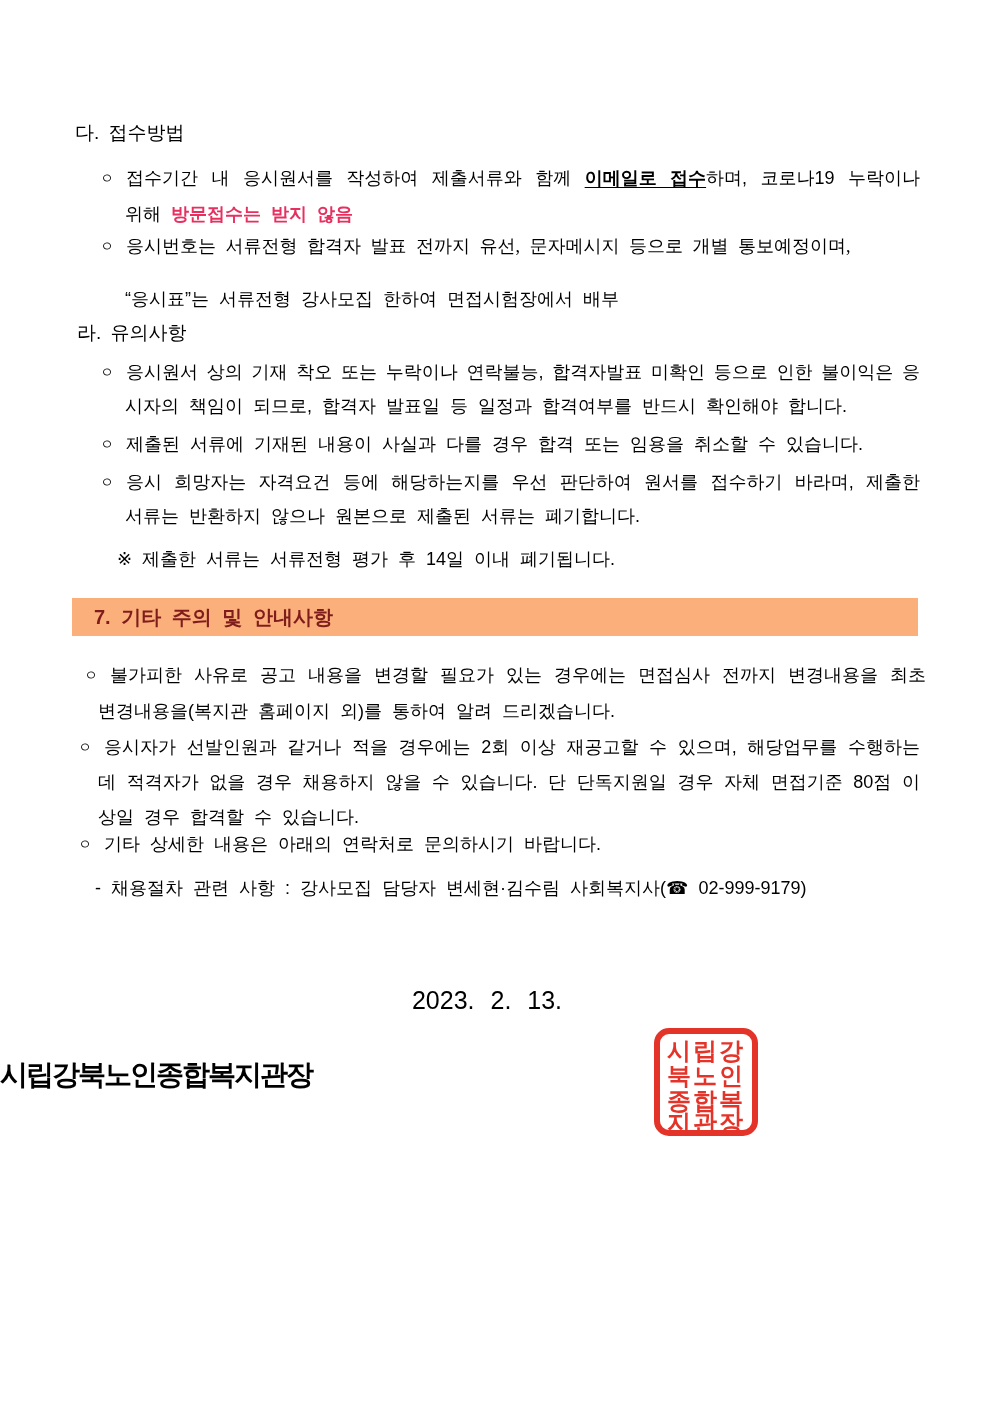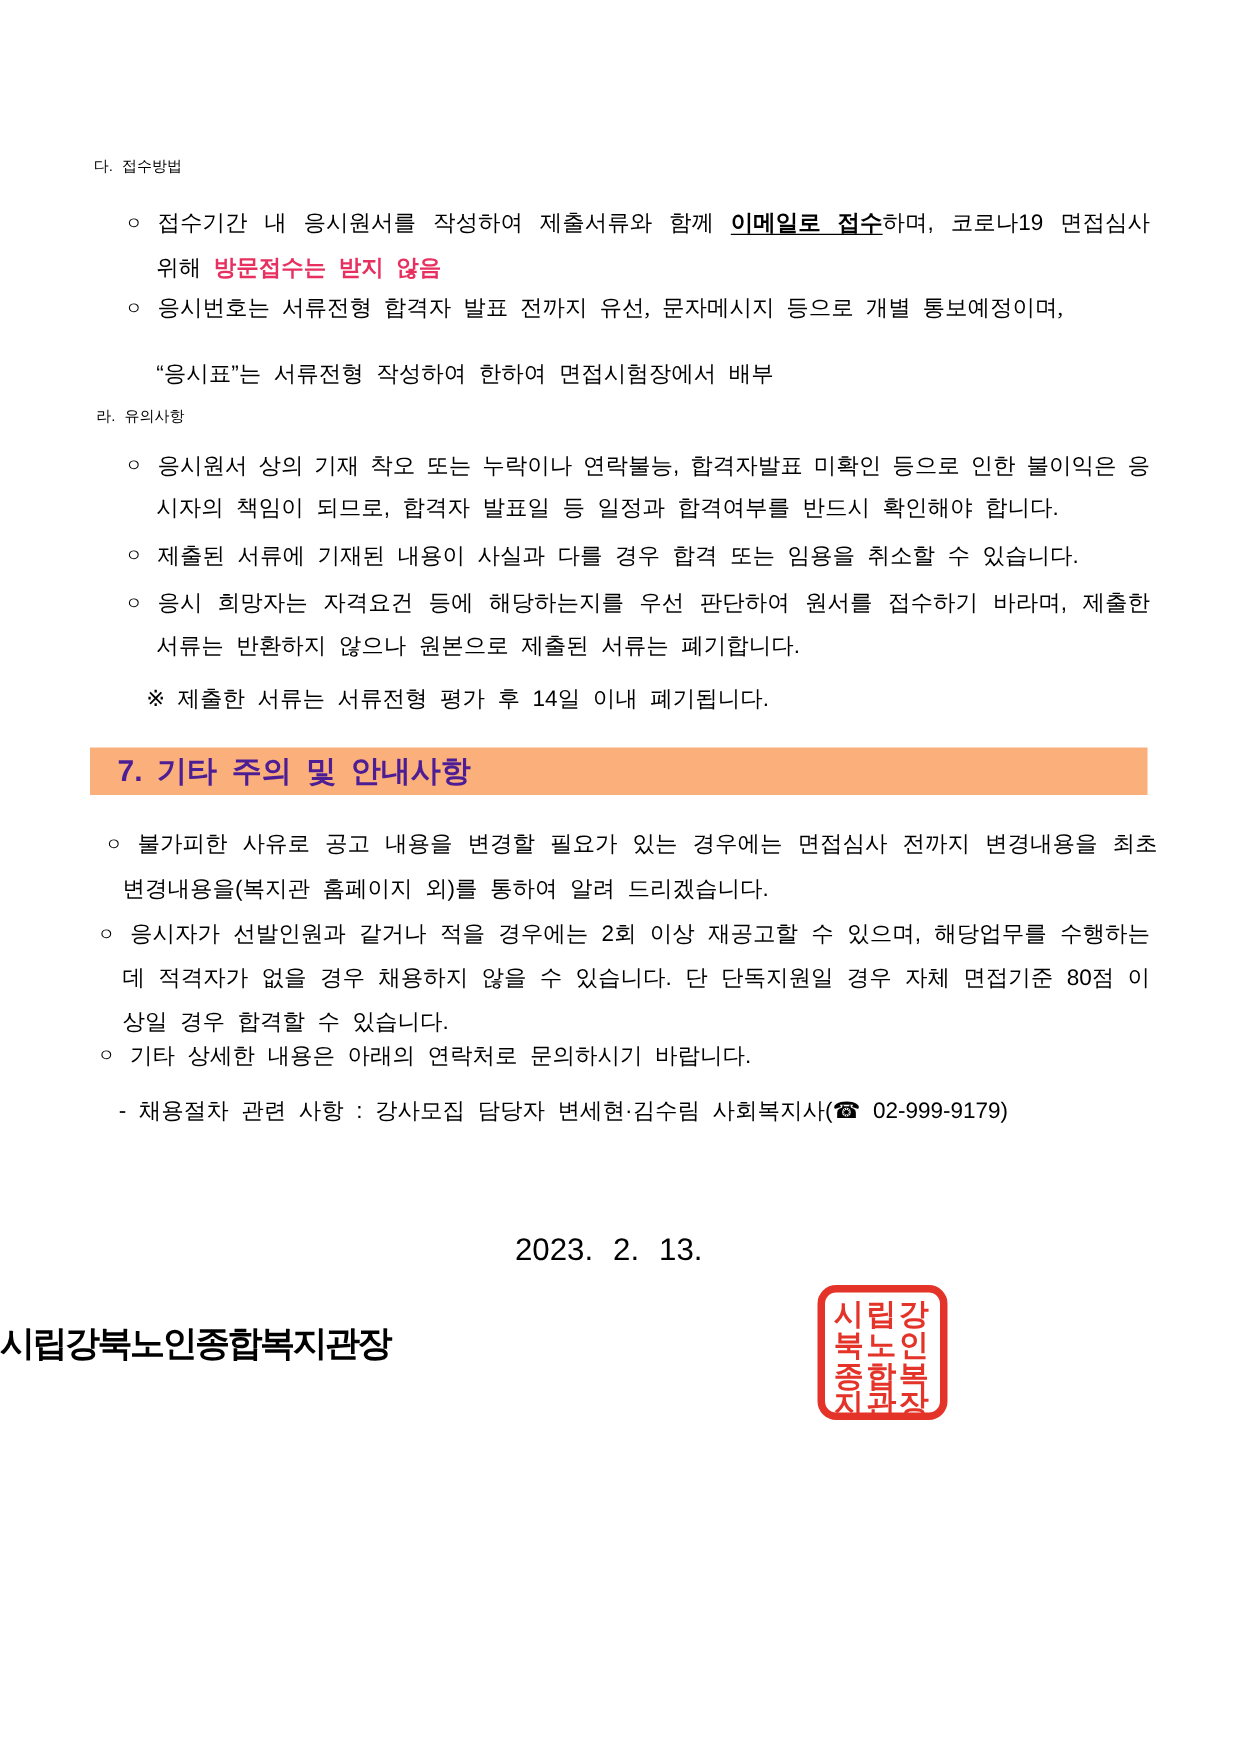--- a/index.html
+++ b/index.html
@@ -9,29 +9,29 @@
     overflow:hidden;
   }
   .ln{
     position:absolute;font-size:18px;line-height:26px;white-space:nowrap;
     word-spacing:5px;letter-spacing:0;text-align:right;
   }
   .fill{
     white-space:normal;text-align:justify;text-align-last:justify;
     word-spacing:2px;
   }
-  .hd{position:absolute;font-size:12px;line-height:24px;word-spacing:4px;}
+  .hd{position:absolute;font-size:19px;line-height:24px;word-spacing:4px;}
   .bullet{display:inline-block;font-size:14px;margin-right:12px;transform:translateY(-1px);}
   .em-bold-ul{font-weight:bold;text-decoration:underline;text-underline-offset:3px;}
   .warn{font-weight:bold;}
   .bar{
     position:absolute;left:72px;top:598px;width:846px;height:38px;
     display:flex;align-items:center;box-sizing:border-box;padding-left:22px;
   }
-  .bar span{color:#4c1d95;font-size:24px;font-weight:bold;word-spacing:5px;}
+  .bar span{color:#7f1d1d;font-size:20px;font-weight:bold;word-spacing:5px;}
   .date-line{
     position:absolute;left:0;top:986px;width:992px;text-align:center;
     font-size:25px;word-spacing:9px;transform:translateX(-9px);
   }
   .signature-line{
     position:absolute;left:0;top:1056px;width:992px;text-align:left;
     font-size:28px;font-weight:bold;letter-spacing:-2px;z-index:1;
   }
   .seal{
     position:absolute;left:652px;top:1026px;width:108px;height:112px;z-index:2;
@@ -44,27 +44,27 @@
 </style>
 </head>
 <body>
 
 <div class="page">
 
   <div class="hd" style="left:75px;top:121px;">
     <span>다. 접수방법</span>
   </div>
 
-  <div class="ln fill" style="left:100px;top:165px;width:820px;"><span class="bullet">ㅇ</span><span>접수기간 내 응시원서를 작성하여 제출서류와 함께 </span><span class="em-bold-ul">이메일로 접수</span><span>하며, 코로나19 면접심사</span></div>
+  <div class="ln fill" style="left:100px;top:165px;width:820px;"><span class="bullet">ㅇ</span><span>접수기간 내 응시원서를 작성하여 제출서류와 함께 </span><span class="em-bold-ul">이메일로 접수</span><span>하며, 코로나19 누락이나</span></div>
 
   <div class="ln" style="left:125px;top:201px;"><span>위해 </span><span class="warn" style="color: rgb(231, 48, 96);">방문접수는 받지 않음</span></div>
 
   <div class="ln" style="left:100px;top:233px;font-family:Liberation Serif, serif;"><span class="bullet">ㅇ</span><span>응시번호는 서류전형 합격자 발표 전까지 유선, 문자메시지 등으로 개별 통보예정이며,</span></div>
 
-  <div class="ln" style="left:125px;top:286px;"><span>“응시표”는 서류전형 작성하여 한하여 면접시험장에서 배부</span></div>
+  <div class="ln" style="left:125px;top:286px;"><span>“응시표”는 서류전형 강사모집 한하여 면접시험장에서 배부</span></div>
 
   <div class="hd" style="left:77px;top:321px;">
     <span>라. 유의사항</span>
   </div>
 
   <div class="ln fill" style="left:100px;top:359px;width:820px;"><span class="bullet">ㅇ</span><span>응시원서 상의 기재 착오 또는 누락이나 연락불능, 합격자발표 미확인 등으로 인한 불이익은 응</span></div>
 
   <div class="ln" style="left:100px;top:431px;"><span class="bullet">ㅇ</span><span>제출된 서류에 기재된 내용이 사실과 다를 경우 합격 또는 임용을 취소할 수 있습니다.</span></div>
 
   <div class="ln" style="left:125px;top:393px;"><span>시자의 책임이 되므로, 합격자 발표일 등 일정과 합격여부를 반드시 확인해야 합니다.</span></div>

